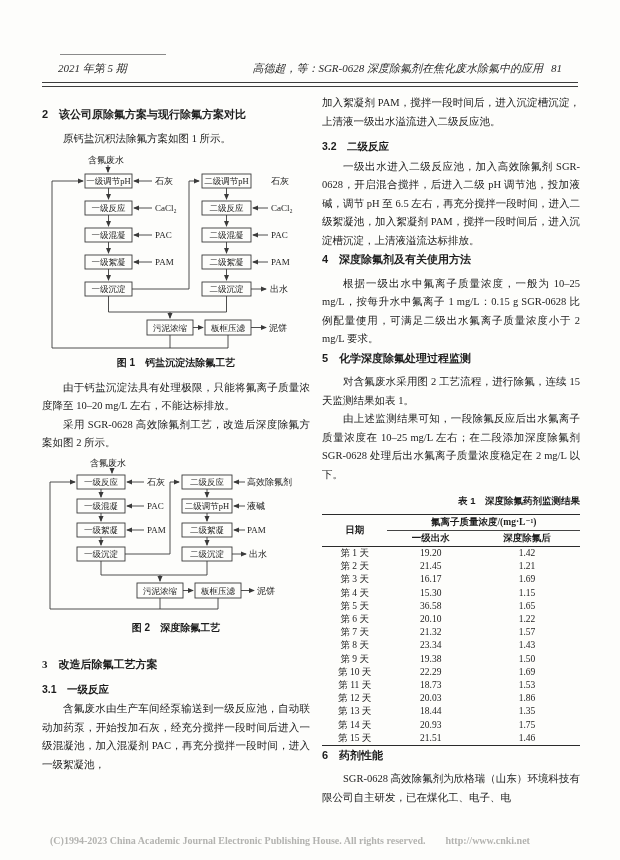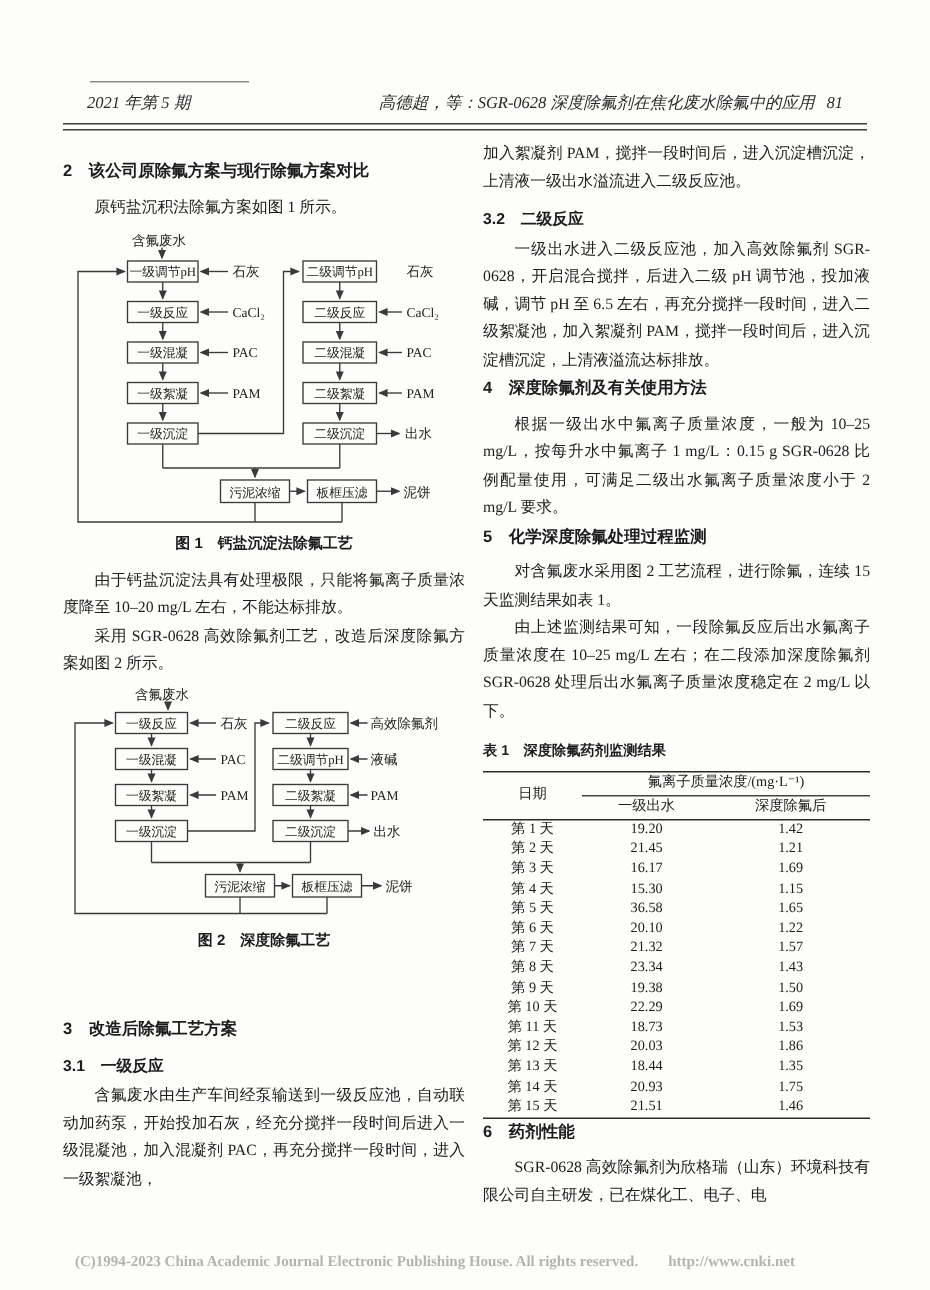--- a/index.html
+++ b/index.html
@@ -15,36 +15,36 @@
   .hdr-rule{position:absolute;left:42px;top:82px;width:536px;height:2.5px;
        border-top:1px solid #3d3d3d;border-bottom:1px solid #3d3d3d;}
   .col{position:absolute;font-size:10.5px;line-height:18.5px;text-align:justify;}
   .col-left{left:42px;top:105px;width:268px;}
   .col-right{left:322px;top:94px;width:258px;}
   .h2x{font-family:"Liberation Sans","DejaVu Sans",sans-serif;font-size:11px;font-weight:700;
        margin:0 0 6px 0;text-align:left;}
   .h3x{font-family:"Liberation Sans","DejaVu Sans",sans-serif;font-size:10.5px;font-weight:700;
        margin:6px 0 2px 0;text-align:left;}
   .mt{}
-  .mt2{margin-top:40px;}
+  .mt2{margin-top:18px;font-family:Liberation Serif, serif;}
   p{margin:0;}
   .ind{text-indent:2em;}
   .figwrap{margin:4px 0 0 0;}
   .figcap{font-family:"Liberation Sans","DejaVu Sans",sans-serif;font-size:10px;font-weight:700;
        text-align:center;margin:2px 0 6px 0;text-indent:0;}
   svg.fig{display:block;margin:0 auto;}
   svg.fig text{font-family:"Liberation Serif","DejaVu Serif",serif;fill:#1c1c1c;font-size:8.5px;}
   svg.fig text.lbl{font-size:9px;}
   svg.fig rect{fill:none;stroke:#3a3a3a;stroke-width:0.9;}
   svg.fig .ln{stroke:#3a3a3a;stroke-width:0.9;fill:none;}
   .tblcap{font-family:"Liberation Sans","DejaVu Sans",sans-serif;font-size:9.5px;font-weight:700;
-       text-align:left;margin:8px 0 3px 0;text-indent:0;}
+       text-align:right;margin:8px 0 3px 0;text-indent:0;}
   table.mon{width:100%;border-collapse:collapse;font-size:9.5px;line-height:13.2px;
        border-top:1.5px solid #2a2a2a;border-bottom:1.5px solid #2a2a2a;}
-  table.mon th{font-weight:400;font-size:9.5px;padding:1px 2px;text-align:center;}
+  table.mon th{font-weight:700;font-size:9.5px;padding:1px 2px;text-align:center;}
   table.mon td{padding:0 2px;text-align:center;}
   th.grp{border-bottom:0.8px solid #444;}
   tr.subhead th, th.dayhead{border-bottom:1.1px solid #2a2a2a;}
   .footer{position:absolute;left:50px;top:834px;font-size:10px;color:#b3b3b0;
        font-family:"Liberation Serif","DejaVu Serif",serif;white-space:nowrap;font-weight:bold;}
 </style>
 </head>
 <body>
 
 <div class="hdr-toprule"></div>

